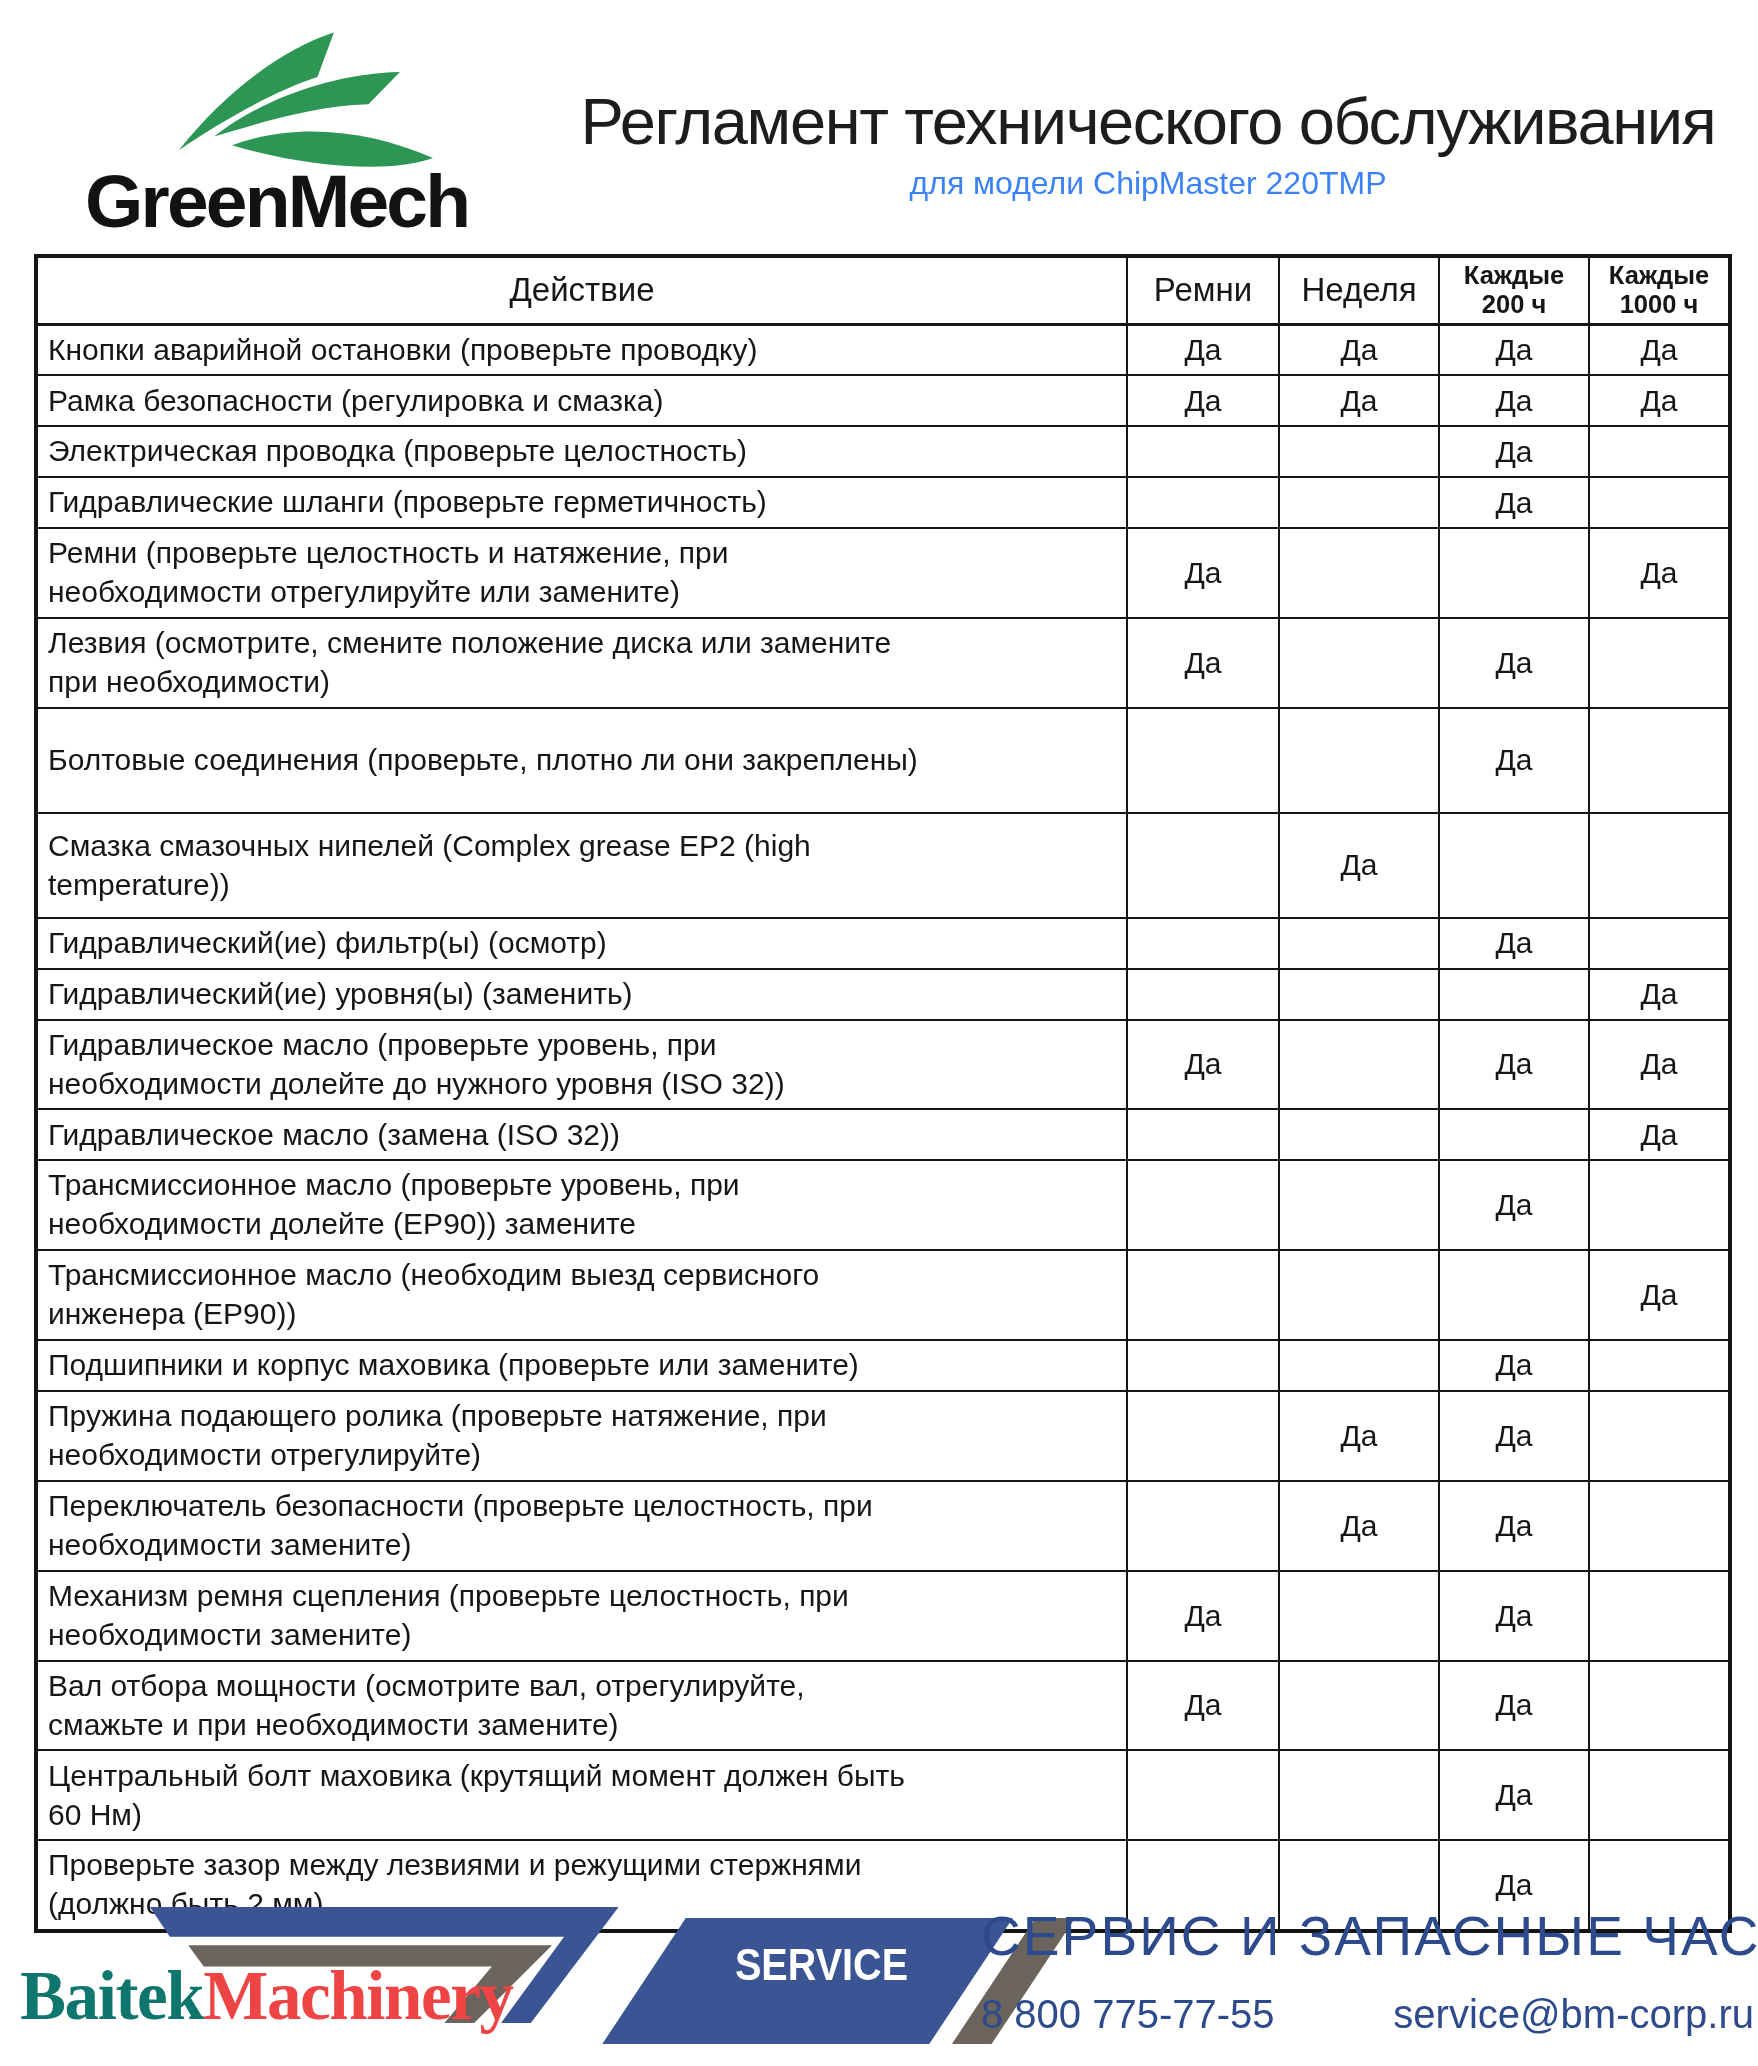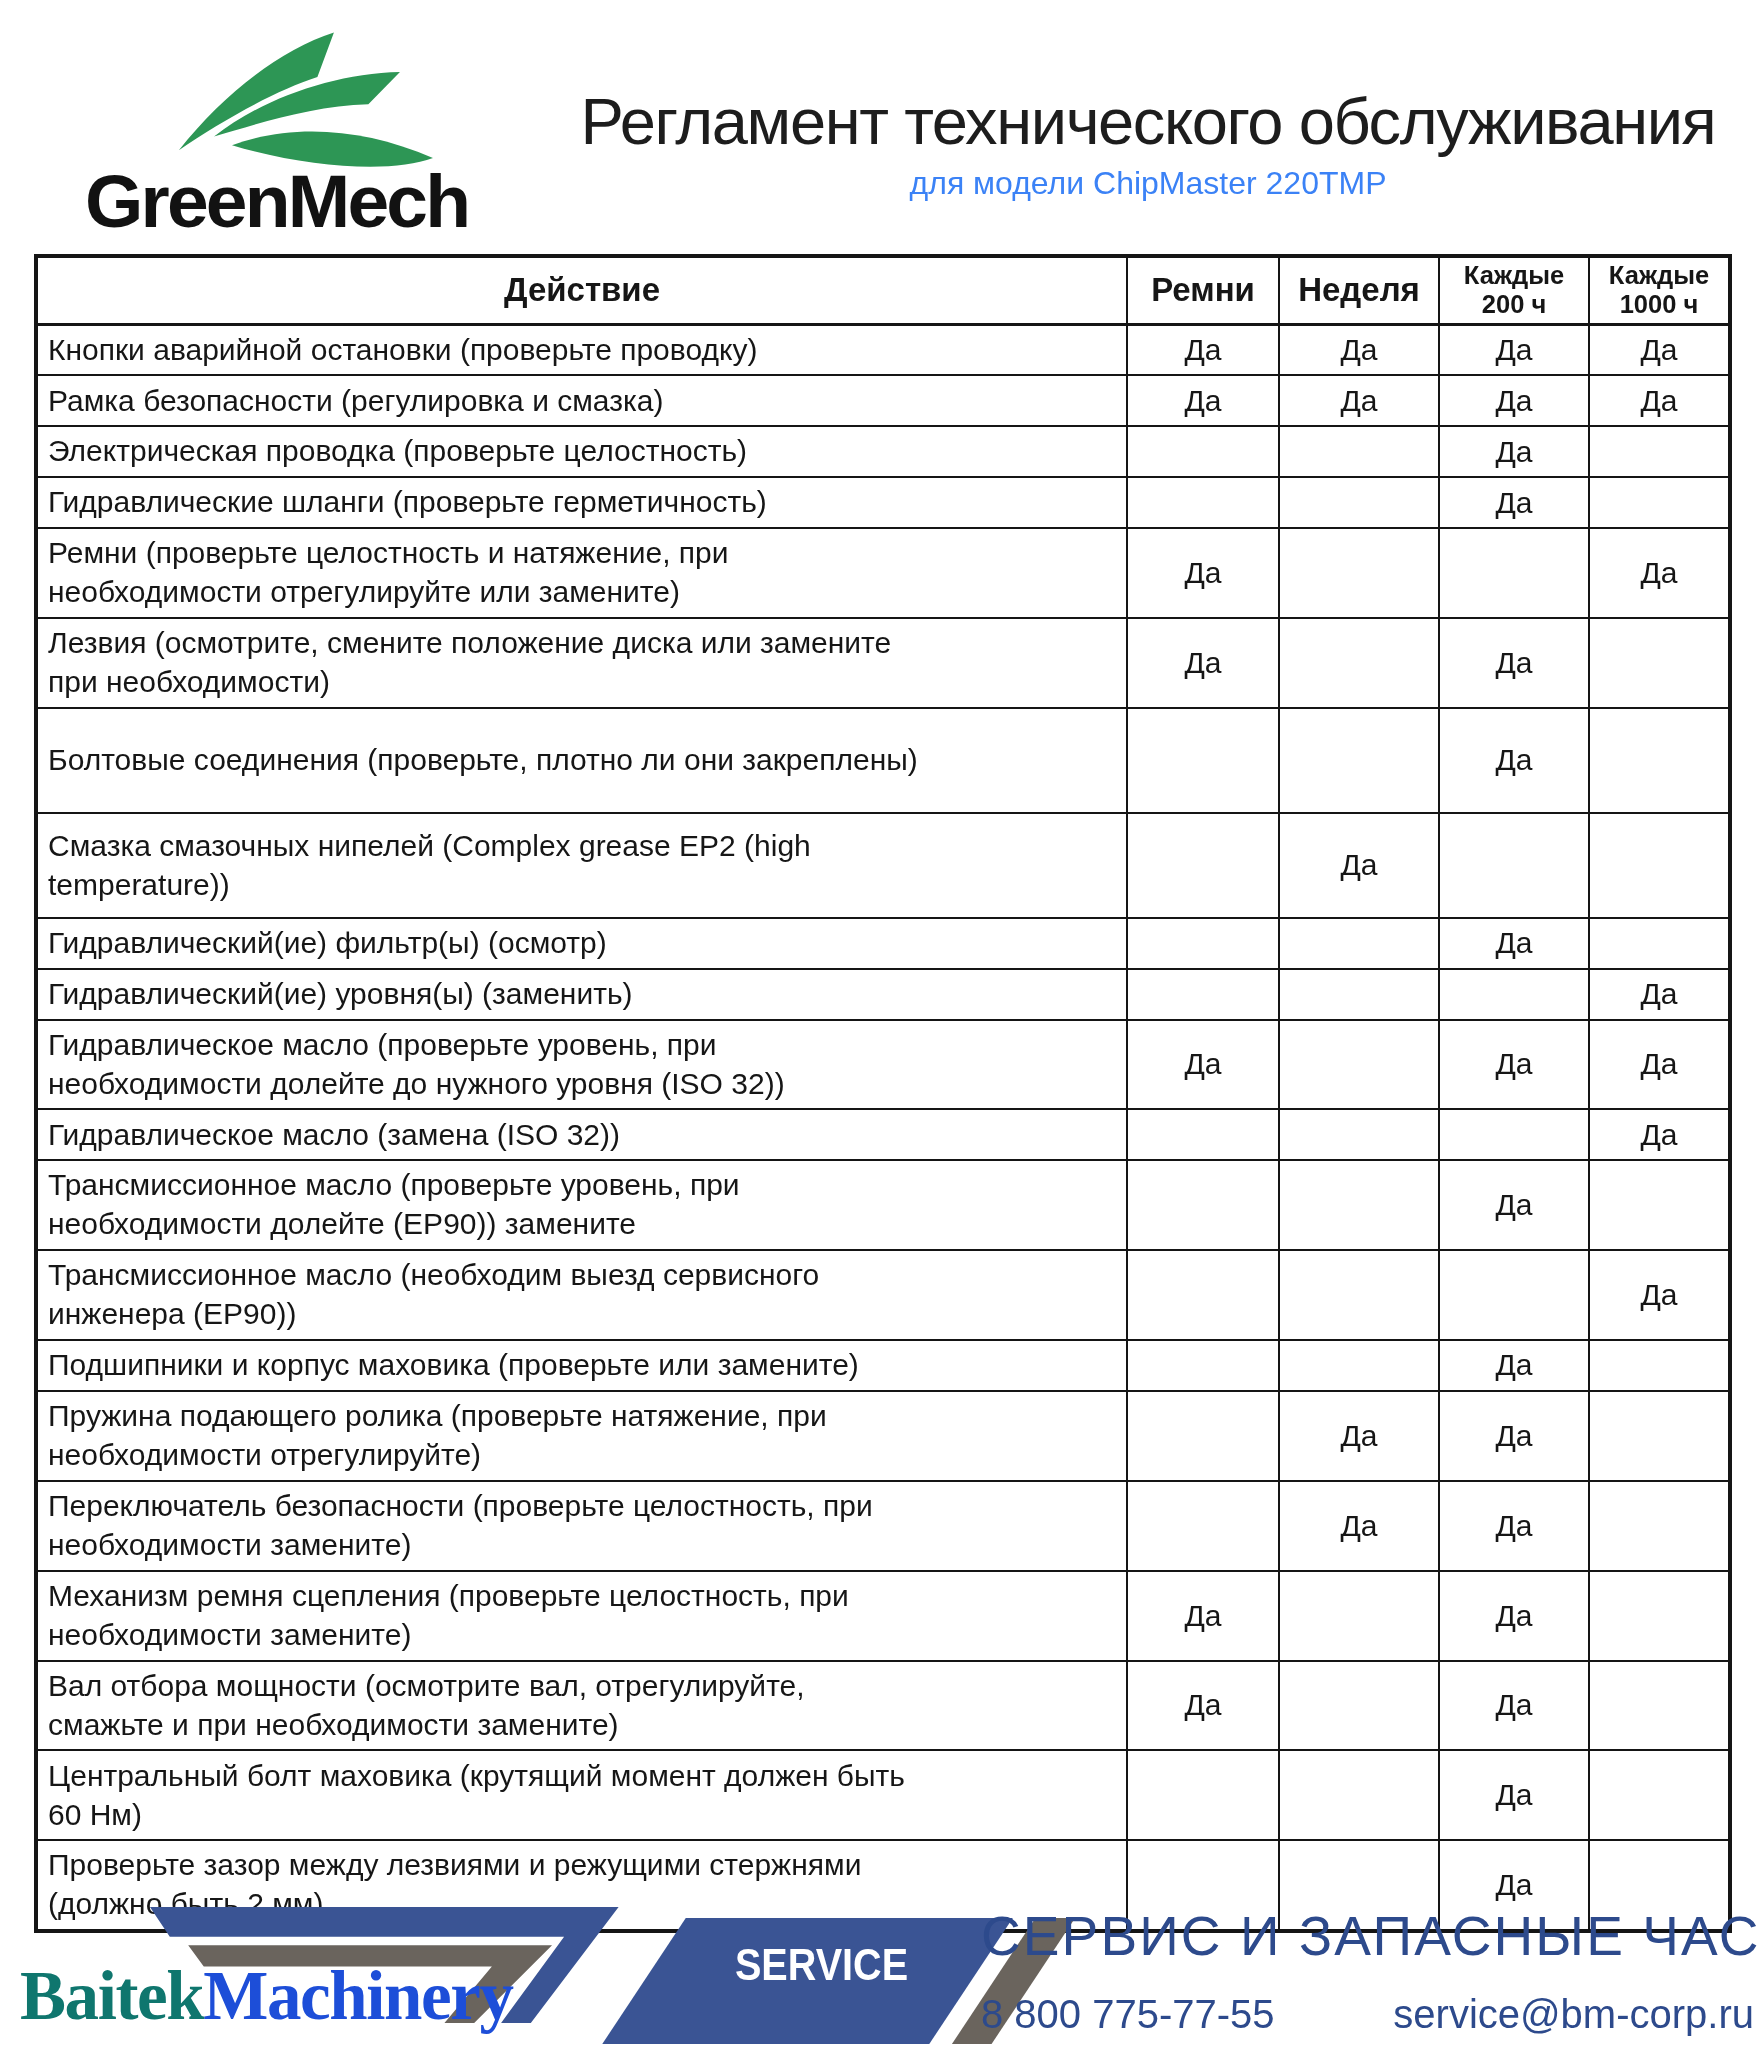--- a/index.html
+++ b/index.html
@@ -32,40 +32,40 @@
     border-collapse:collapse; table-layout:fixed;
     border:4.2px solid #151515;
   }
   table.maintenance th, table.maintenance td {
     border-top:2.8px solid #151515; border-bottom:2.8px solid #151515;
     border-left:2.1px solid #151515; border-right:2.1px solid #151515;
     background:#fff; vertical-align:middle;
   }
   table.maintenance thead tr { height:68px; }
   table.maintenance thead th { border-bottom:3.5px solid #151515; }
-  .col-label   { font-size:33px; font-weight:bold; text-align:center; }
+  .col-label   { font-size:33px; font-weight:normal; text-align:center; }
   .col-label-sm{ font-size:25.5px; font-weight:bold; text-align:center; line-height:1.15; }
   table.maintenance tbody tr { height:41px; }
   table.maintenance tbody tr.tall { height:105px; }
   td.action-cell {
     text-align:left; padding:4.2px 11.3px 5.7px 10px;
     font-size:30px; line-height:1.3; white-space:pre-line;
   }
   td.mark-cell { text-align:center; font-size:30px; padding:0; }
 
   
   .footer { position:absolute; left:0; top:1900px; width:1758px; height:166px; }
   .baitek-emblem { position:absolute; left:99px; top:4.2px; }
   .baitek-text {
     position:absolute; left:20px; top:62px; white-space:nowrap;
     font-family:"Liberation Serif", serif; font-weight:bold;
     font-size:69px; letter-spacing:-1.4px; line-height:1;
   }
   .baitek-part1 { color:#0f766e; }
-  .baitek-part2 { color:#1d4ed8; }
+  .baitek-part2 { color:#ef4444; }
   .service-banner { position:absolute; left:602px; top:18.4px; width:496px; height:163px; }
   .service-label {
     position:absolute; left:85px; top:21px; width:269px; text-align:center;
     color:#ffffff; font-size:45px; font-weight:bold; letter-spacing:0;
     transform:scaleX(0.88); transform-origin:center;
   }
   .footer-right { position:absolute; left:981px; top:8.5px; width:773px; }
   .footer-headline {
     font-size:55px; letter-spacing:2.1px; color:#2d4a8c; line-height:1;
     white-space:nowrap;

